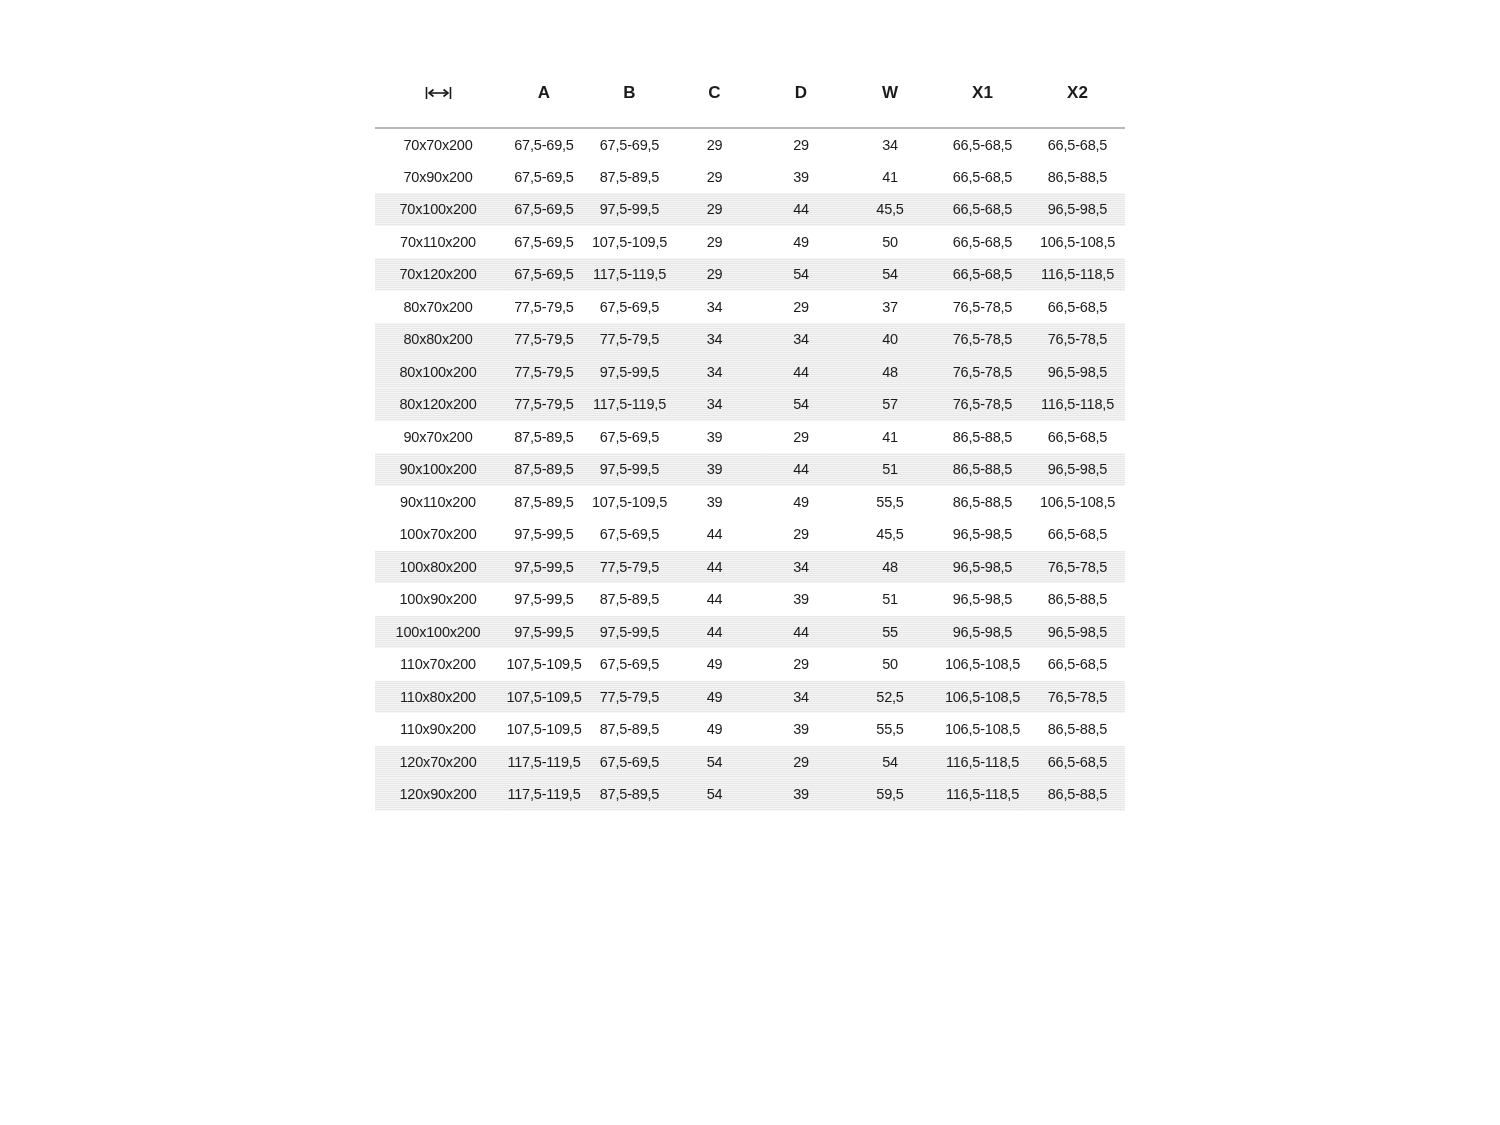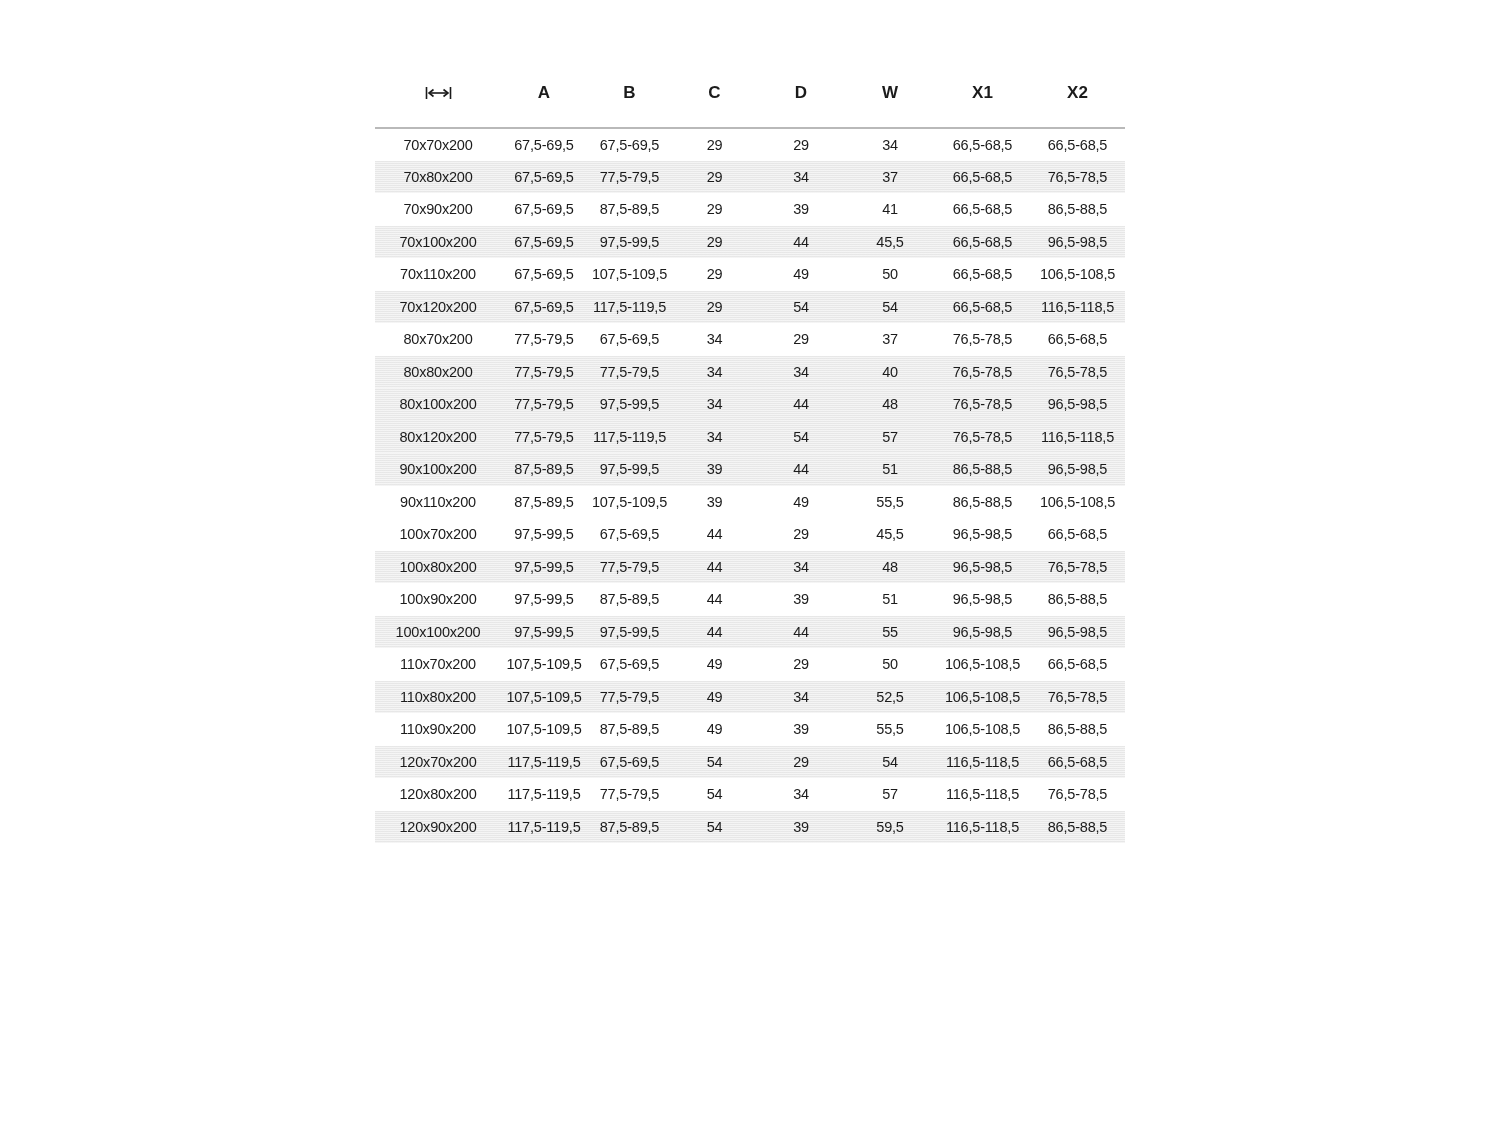--- a/index.html
+++ b/index.html
@@ -116,109 +116,109 @@
           <tr>
             <td>70x70x200</td>
             <td>67,5-69,5</td>
             <td>67,5-69,5</td>
             <td>29</td>
             <td>29</td>
             <td>34</td>
             <td>66,5-68,5</td>
             <td>66,5-68,5</td>
           </tr>
-          <tr class="striped">
-            <td>70x80x200</td>
-            <td>67,5-69,5</td>
-            <td>77,5-79,5</td>
-            <td>29</td>
-            <td>34</td>
+          <tr>
+            <td>70x90x200</td>
+            <td>67,5-69,5</td>
+            <td>87,5-89,5</td>
+            <td>29</td>
+            <td>39</td>
+            <td>41</td>
+            <td>66,5-68,5</td>
+            <td>86,5-88,5</td>
+          </tr>
+          <tr class="striped">
+            <td>70x100x200</td>
+            <td>67,5-69,5</td>
+            <td>97,5-99,5</td>
+            <td>29</td>
+            <td>44</td>
+            <td>45,5</td>
+            <td>66,5-68,5</td>
+            <td>96,5-98,5</td>
+          </tr>
+          <tr>
+            <td>70x110x200</td>
+            <td>67,5-69,5</td>
+            <td>107,5-109,5</td>
+            <td>29</td>
+            <td>49</td>
+            <td>50</td>
+            <td>66,5-68,5</td>
+            <td>106,5-108,5</td>
+          </tr>
+          <tr class="striped">
+            <td>70x120x200</td>
+            <td>67,5-69,5</td>
+            <td>117,5-119,5</td>
+            <td>29</td>
+            <td>54</td>
+            <td>54</td>
+            <td>66,5-68,5</td>
+            <td>116,5-118,5</td>
+          </tr>
+          <tr>
+            <td>80x70x200</td>
+            <td>77,5-79,5</td>
+            <td>67,5-69,5</td>
+            <td>34</td>
+            <td>29</td>
             <td>37</td>
-            <td>66,5-68,5</td>
-            <td>76,5-78,5</td>
-          </tr>
-          <tr>
-            <td>70x90x200</td>
-            <td>67,5-69,5</td>
-            <td>87,5-89,5</td>
-            <td>29</td>
-            <td>39</td>
+            <td>76,5-78,5</td>
+            <td>66,5-68,5</td>
+          </tr>
+          <tr class="striped">
+            <td>80x80x200</td>
+            <td>77,5-79,5</td>
+            <td>77,5-79,5</td>
+            <td>34</td>
+            <td>34</td>
+            <td>40</td>
+            <td>76,5-78,5</td>
+            <td>76,5-78,5</td>
+          </tr>
+          <tr class="striped">
+            <td>80x100x200</td>
+            <td>77,5-79,5</td>
+            <td>97,5-99,5</td>
+            <td>34</td>
+            <td>44</td>
+            <td>48</td>
+            <td>76,5-78,5</td>
+            <td>96,5-98,5</td>
+          </tr>
+          <tr class="striped">
+            <td>80x120x200</td>
+            <td>77,5-79,5</td>
+            <td>117,5-119,5</td>
+            <td>34</td>
+            <td>54</td>
+            <td>57</td>
+            <td>76,5-78,5</td>
+            <td>116,5-118,5</td>
+          </tr>
+          <tr>
+            <td>90x70x200</td>
+            <td>87,5-89,5</td>
+            <td>67,5-69,5</td>
+            <td>39</td>
+            <td>29</td>
             <td>41</td>
-            <td>66,5-68,5</td>
-            <td>86,5-88,5</td>
-          </tr>
-          <tr class="striped">
-            <td>70x100x200</td>
-            <td>67,5-69,5</td>
-            <td>97,5-99,5</td>
-            <td>29</td>
-            <td>44</td>
-            <td>45,5</td>
-            <td>66,5-68,5</td>
-            <td>96,5-98,5</td>
-          </tr>
-          <tr>
-            <td>70x110x200</td>
-            <td>67,5-69,5</td>
-            <td>107,5-109,5</td>
-            <td>29</td>
-            <td>49</td>
-            <td>50</td>
-            <td>66,5-68,5</td>
-            <td>106,5-108,5</td>
-          </tr>
-          <tr class="striped">
-            <td>70x120x200</td>
-            <td>67,5-69,5</td>
-            <td>117,5-119,5</td>
-            <td>29</td>
-            <td>54</td>
-            <td>54</td>
-            <td>66,5-68,5</td>
-            <td>116,5-118,5</td>
-          </tr>
-          <tr>
-            <td>80x70x200</td>
-            <td>77,5-79,5</td>
-            <td>67,5-69,5</td>
-            <td>34</td>
-            <td>29</td>
-            <td>37</td>
-            <td>76,5-78,5</td>
-            <td>66,5-68,5</td>
-          </tr>
-          <tr class="striped">
-            <td>80x80x200</td>
-            <td>77,5-79,5</td>
-            <td>77,5-79,5</td>
-            <td>34</td>
-            <td>34</td>
-            <td>40</td>
-            <td>76,5-78,5</td>
-            <td>76,5-78,5</td>
-          </tr>
-          <tr class="striped">
-            <td>80x100x200</td>
-            <td>77,5-79,5</td>
-            <td>97,5-99,5</td>
-            <td>34</td>
-            <td>44</td>
-            <td>48</td>
-            <td>76,5-78,5</td>
-            <td>96,5-98,5</td>
-          </tr>
-          <tr class="striped">
-            <td>80x120x200</td>
-            <td>77,5-79,5</td>
-            <td>117,5-119,5</td>
-            <td>34</td>
-            <td>54</td>
-            <td>57</td>
-            <td>76,5-78,5</td>
-            <td>116,5-118,5</td>
+            <td>86,5-88,5</td>
+            <td>66,5-68,5</td>
           </tr>
           <tr class="striped">
             <td>90x100x200</td>
             <td>87,5-89,5</td>
             <td>97,5-99,5</td>
             <td>39</td>
             <td>44</td>
             <td>51</td>
             <td>86,5-88,5</td>
             <td>96,5-98,5</td>
@@ -305,30 +305,20 @@
           </tr>
           <tr class="striped">
             <td>120x70x200</td>
             <td>117,5-119,5</td>
             <td>67,5-69,5</td>
             <td>54</td>
             <td>29</td>
             <td>54</td>
             <td>116,5-118,5</td>
             <td>66,5-68,5</td>
-          </tr>
-          <tr>
-            <td>120x80x200</td>
-            <td>117,5-119,5</td>
-            <td>77,5-79,5</td>
-            <td>54</td>
-            <td>34</td>
-            <td>57</td>
-            <td>116,5-118,5</td>
-            <td>76,5-78,5</td>
           </tr>
           <tr class="striped">
             <td>120x90x200</td>
             <td>117,5-119,5</td>
             <td>87,5-89,5</td>
             <td>54</td>
             <td>39</td>
             <td>59,5</td>
             <td>116,5-118,5</td>
             <td>86,5-88,5</td>

